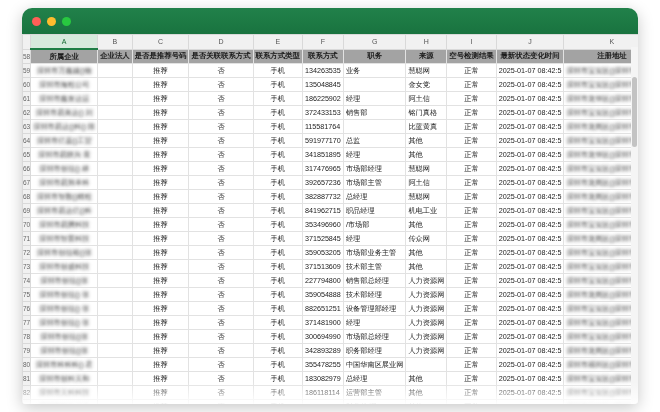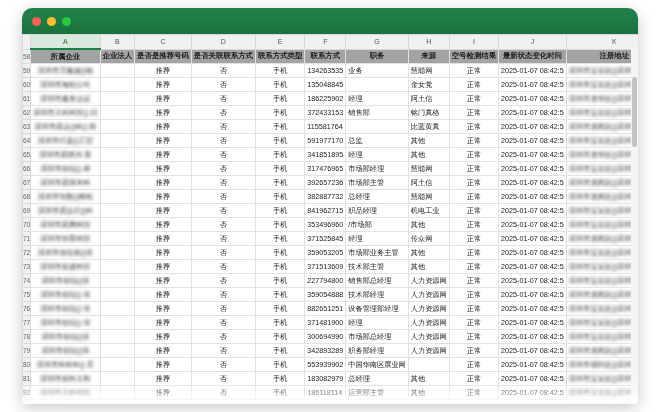--- a/index.html
+++ b/index.html
@@ -220,21 +220,21 @@
             <td class="cell colE ctr">手机</td>
             <td class="cell colF">186225902</td>
             <td class="cell colG">经理</td>
             <td class="cell colH">阿土信</td>
             <td class="cell colI ctr">正常</td>
             <td class="cell colJ">2025-01-07 08:42:5</td>
             <td class="cell colK blur">深圳市龙华区()深圳市龙华区</td>
           </tr>
           <tr>
             <td class="rownum">62</td>
-            <td class="cell colA blur">深圳市天科科技() 刘</td>
+            <td class="cell colA blur">深圳市易美达() 刘</td>
             <td class="cell colB blur"></td>
             <td class="cell colC ctr">推荐</td>
             <td class="cell colD ctr">否</td>
             <td class="cell colE ctr">手机</td>
             <td class="cell colF">372433153</td>
             <td class="cell colG">销售部</td>
             <td class="cell colH">铭门真格</td>
             <td class="cell colI ctr">正常</td>
             <td class="cell colJ">2025-01-07 08:42:5</td>
             <td class="cell colK blur">深圳市宝安区()深圳市宝安区</td>
@@ -477,21 +477,21 @@
             <td class="cell colJ">2025-01-07 08:42:5</td>
             <td class="cell colK blur">深圳市龙岗区()深圳市龙岗区</td>
           </tr>
           <tr>
             <td class="rownum">80</td>
             <td class="cell colA blur">深圳市科科科() 君</td>
             <td class="cell colB blur"></td>
             <td class="cell colC ctr">推荐</td>
             <td class="cell colD ctr">否</td>
             <td class="cell colE ctr">手机</td>
-            <td class="cell colF">553939902</td>
+            <td class="cell colF">355478255</td>
             <td class="cell colG">中国华南区展业网</td>
             <td class="cell colH"></td>
             <td class="cell colI ctr">正常</td>
             <td class="cell colJ">2025-01-07 08:42:5</td>
             <td class="cell colK blur">深圳市福田区()深圳市福田区</td>
           </tr>
           <tr>
             <td class="rownum">81</td>
             <td class="cell colA blur">深圳市创科天和</td>
             <td class="cell colB blur"></td>

